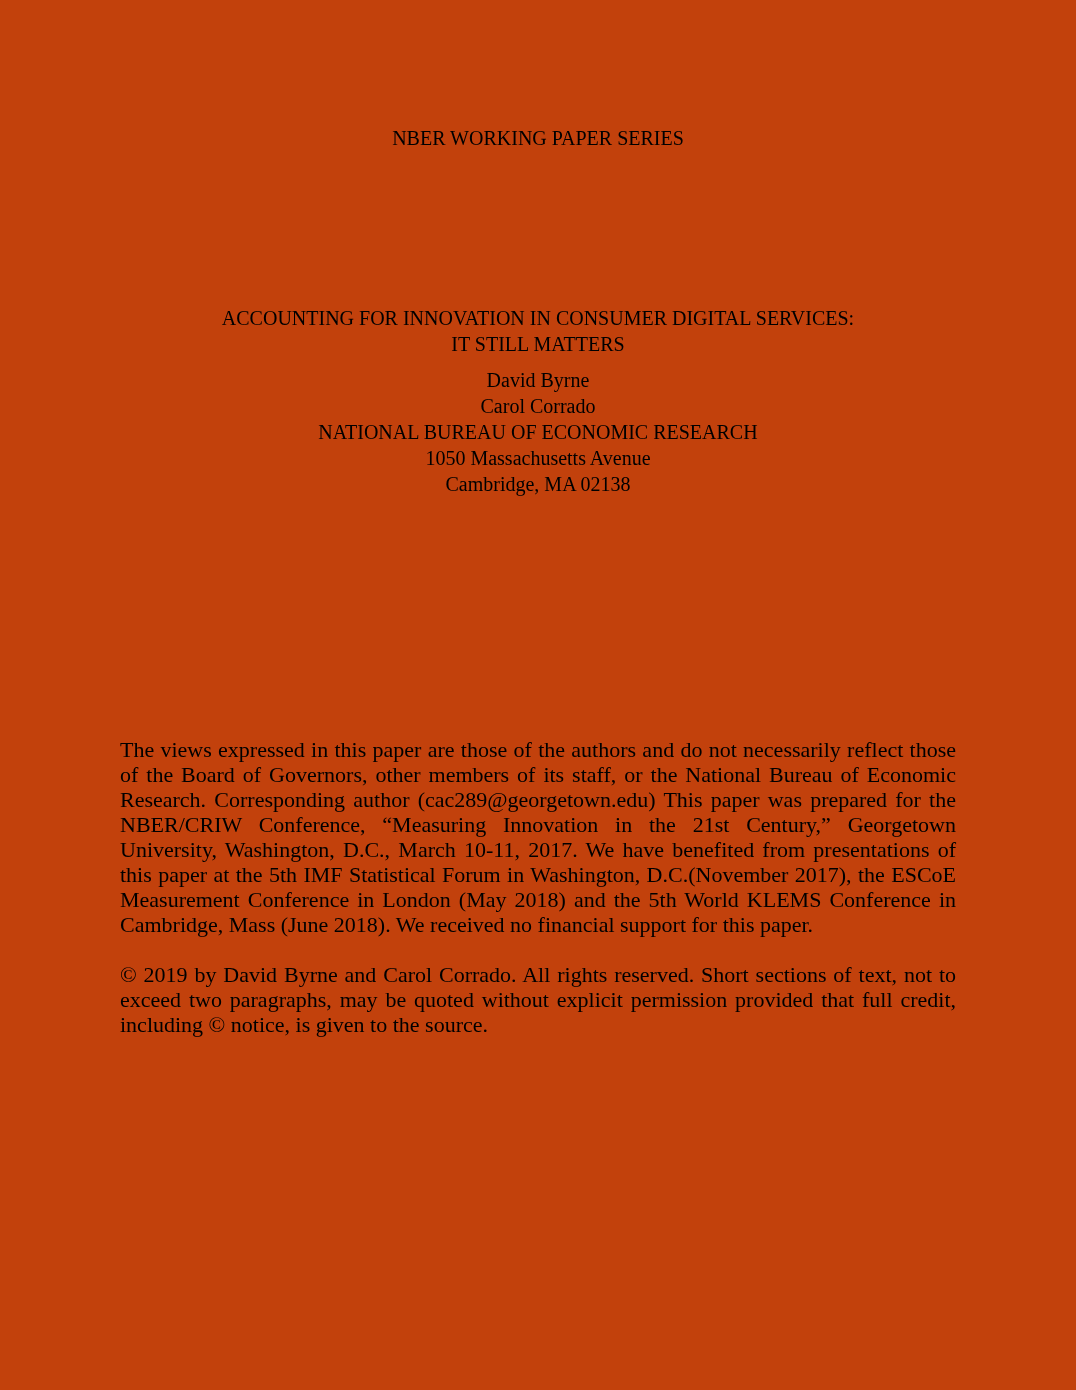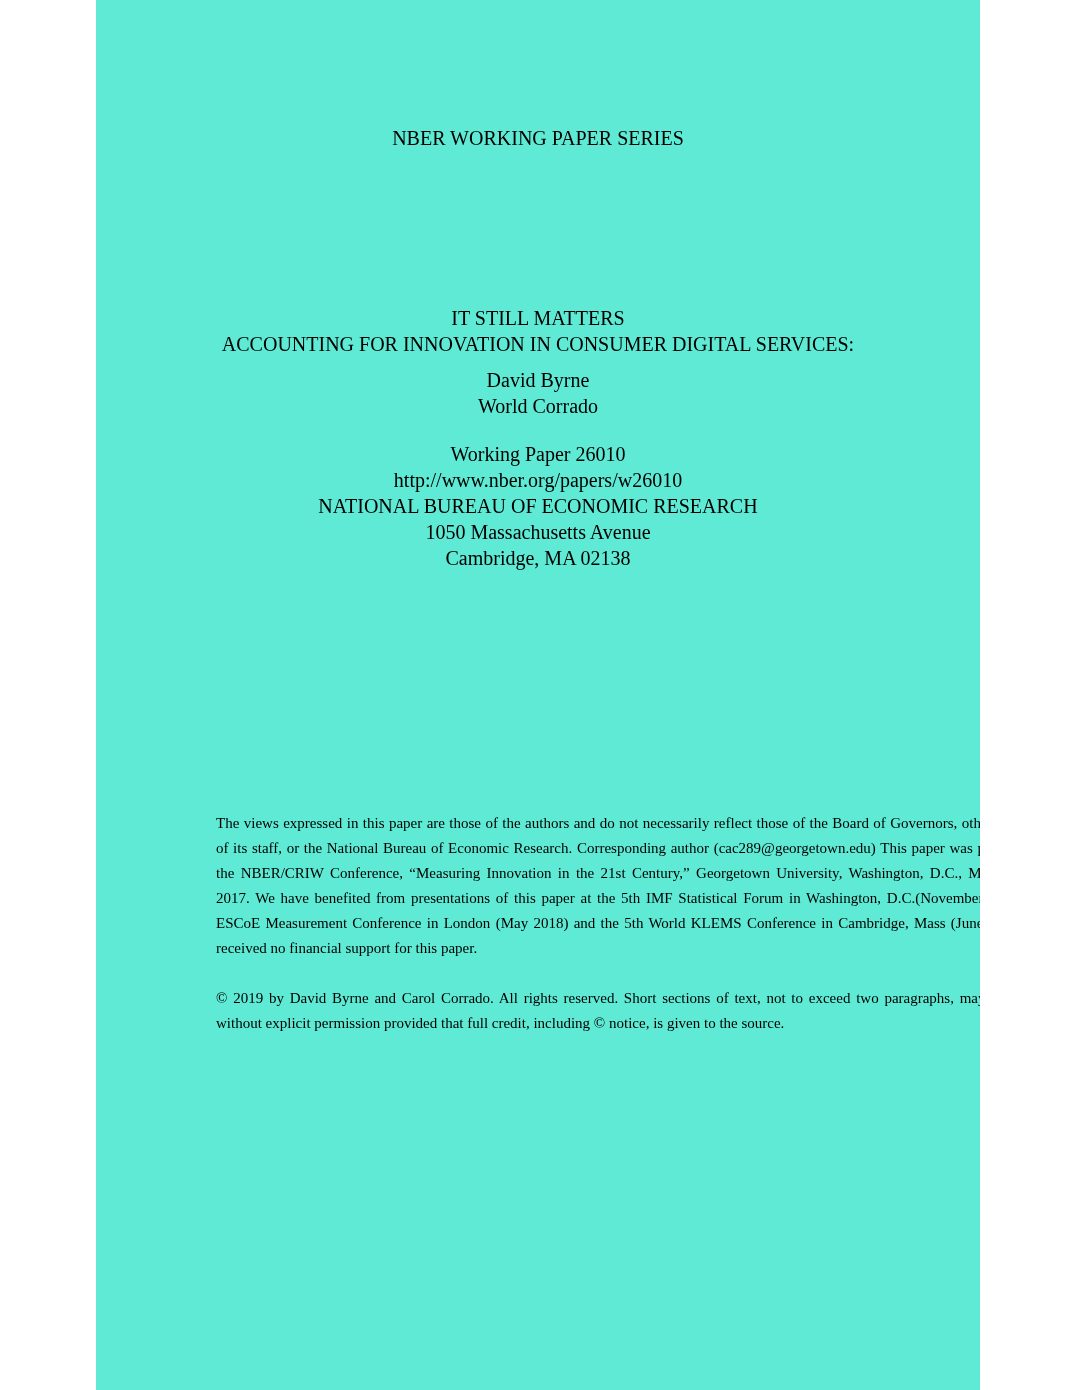--- a/index.html
+++ b/index.html
@@ -2,24 +2,24 @@
 <html><head>
 <meta charset="utf-8">
 <style>
   html, body {
     margin: 0;
     padding: 0;
     background: #ffffff;
   }
   .page {
     position: relative;
-    width: 884px;
+    width: 1076px;
     height: 1390px;
     margin: 0 auto;
-    background: #5eead4;
+    background: #c2410c;
     color: #000000;
     font-family: "Liberation Serif", "DejaVu Serif", serif;
     font-size: 20px;
     line-height: 26px;
     overflow: hidden;
   }
   .centered {
     text-align: center;
   }
   .series-header {
@@ -32,52 +32,48 @@
     margin-top: 10px;
   }
   .wp-block {
     margin-top: 22px;
   }
   .institution-block {
   }
   .front-notes {
     margin: 240px 120px 0 120px;
     width: 836px;
-    font-size: 15px;
+    font-size: 22px;
     line-height: 25px;
   }
   .front-notes p {
     margin: 0 0 25px 0;
     text-align: justify;
   }
   .front-notes p:last-child {
     margin-bottom: 4px;
   }
 </style>
 </head>
 <body>
 
 <div class="page">
 
   <div class="centered series-header">NBER WORKING PAPER SERIES</div>
 
   <div class="centered title-block">
+    <div>ACCOUNTING FOR INNOVATION IN CONSUMER DIGITAL SERVICES:</div>
     <div>IT STILL MATTERS</div>
-    <div>ACCOUNTING FOR INNOVATION IN CONSUMER DIGITAL SERVICES:</div>
   </div>
 
   <div class="centered authors-block">
     <div>David Byrne</div>
-    <div>World Corrado</div>
+    <div>Carol Corrado</div>
   </div>
 
-  <div class="centered wp-block">
-    <div>Working Paper 26010</div>
-    <div>http://www.nber.org/papers/w26010</div>
-  </div>
 
   <div class="centered institution-block">
     <div>NATIONAL BUREAU OF ECONOMIC RESEARCH</div>
     <div>1050 Massachusetts Avenue</div>
     <div>Cambridge, MA 02138</div>
   </div>
 
   <div class="front-notes">
     <p>The views expressed in this paper are those of the authors and do not necessarily reflect those of the Board of Governors, other members of its staff, or the National Bureau of Economic Research. Corresponding author (cac289@georgetown.edu) This paper was prepared for the NBER/CRIW Conference, “Measuring Innovation in the 21st Century,” Georgetown University, Washington, D.C., March 10-11, 2017. We have benefited from presentations of this paper at the 5th IMF Statistical Forum in Washington, D.C.(November 2017), the ESCoE Measurement Conference in London (May 2018) and the 5th World KLEMS Conference in Cambridge, Mass (June 2018). We received no financial support for this paper.</p>
     <p>© 2019 by David Byrne and Carol Corrado. All rights reserved. Short sections of text, not to exceed two paragraphs, may be quoted without explicit permission provided that full credit, including © notice, is given to the source.</p>

